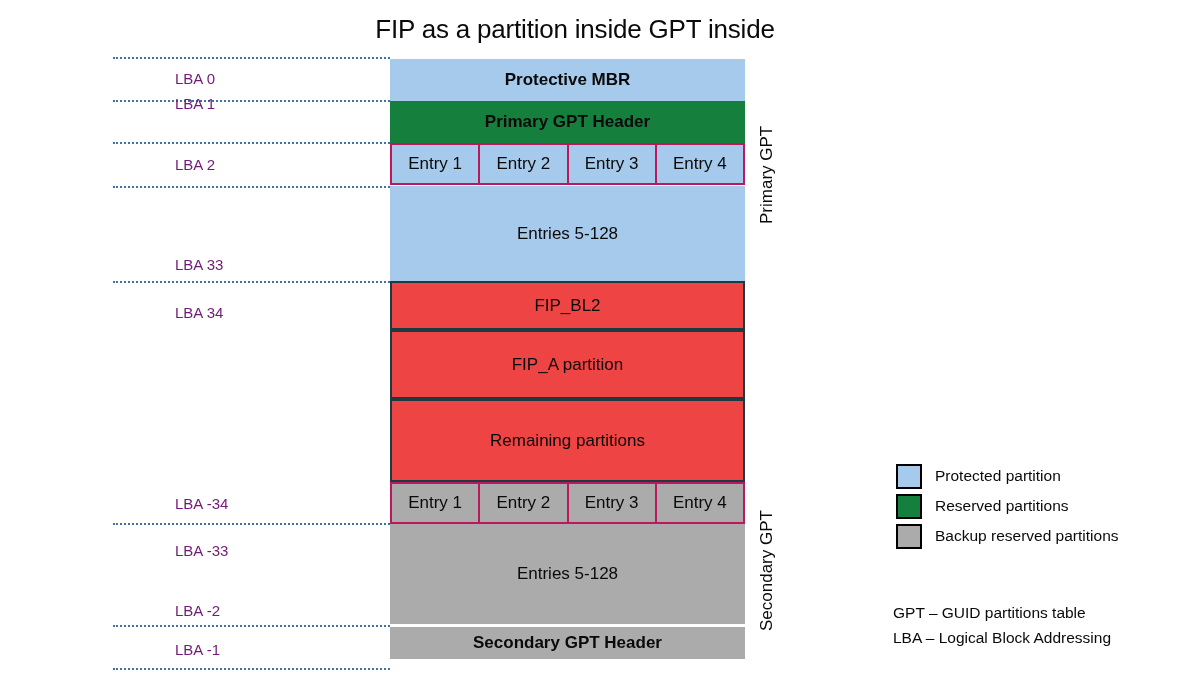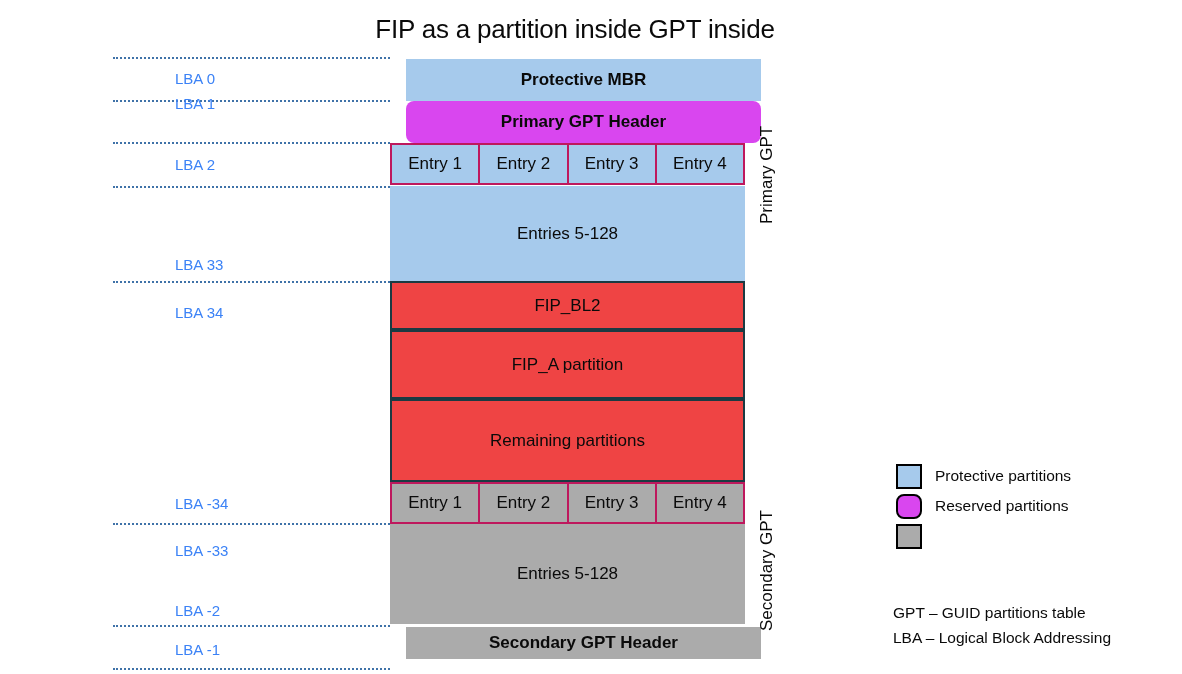--- a/index.html
+++ b/index.html
@@ -36,40 +36,40 @@
     width: 277px;
     height: 0;
     border-top: 2px dotted #3f72a8;
   }
 
   
   .lba-label {
     position: absolute;
     left: 175px;
     font-size: 15px;
-    color: #3b82f6;
+    color: #701a75;
     white-space: nowrap;
   }
 
   
   .blk {
     position: absolute;
     left: 390px;
     width: 355px;
     box-sizing: border-box;
     display: flex;
     align-items: center;
     justify-content: center;
     font-size: 17px;
     color: #0a0a0a;
   }
-  .blk.bold { font-weight: bold; font-size: 17px; margin-left: 16px; }
+  .blk.bold { font-weight: bold; font-size: 17px; }
 
   .fill-blue  { background: #a6caec; }
-  .fill-pink  { background: #d946ef; border-radius: 8px; }
+  .fill-pink  { background: #15803d; }
   .fill-gray  { background: #ababab; }
   .fill-white { background: #ef4444; }
 
   .bordered { border: 2px solid #1b3a42; }
 
   
   .entry-row {
     position: absolute;
     left: 390px;
     width: 355px;
@@ -183,27 +183,28 @@
   </div>
 
 <div id="side-labels">
     <div class="side-label" style="top: 224px;">Primary GPT</div>
     <div class="side-label" style="top: 630.5px;">Secondary GPT</div>
   </div>
 
 <div id="legend">
     <div class="legend-row">
       <div class="legend-swatch fill-blue"></div>
-      <div class="legend-text">Protective partitions</div>
+      <div class="legend-text">Protected partition</div>
     </div>
     <div class="legend-row">
       <div class="legend-swatch fill-pink"></div>
       <div class="legend-text">Reserved partitions</div>
     </div>
     <div class="legend-row">
       <div class="legend-swatch fill-gray"></div>
+      <div class="legend-text">Backup reserved partitions</div>
     </div>
   </div>
 
 <div id="abbreviations">
     <div class="abbr-line">GPT – GUID partitions table</div>
     <div class="abbr-line">LBA – Logical Block Addressing</div>
   </div>
 
 </body></html>

